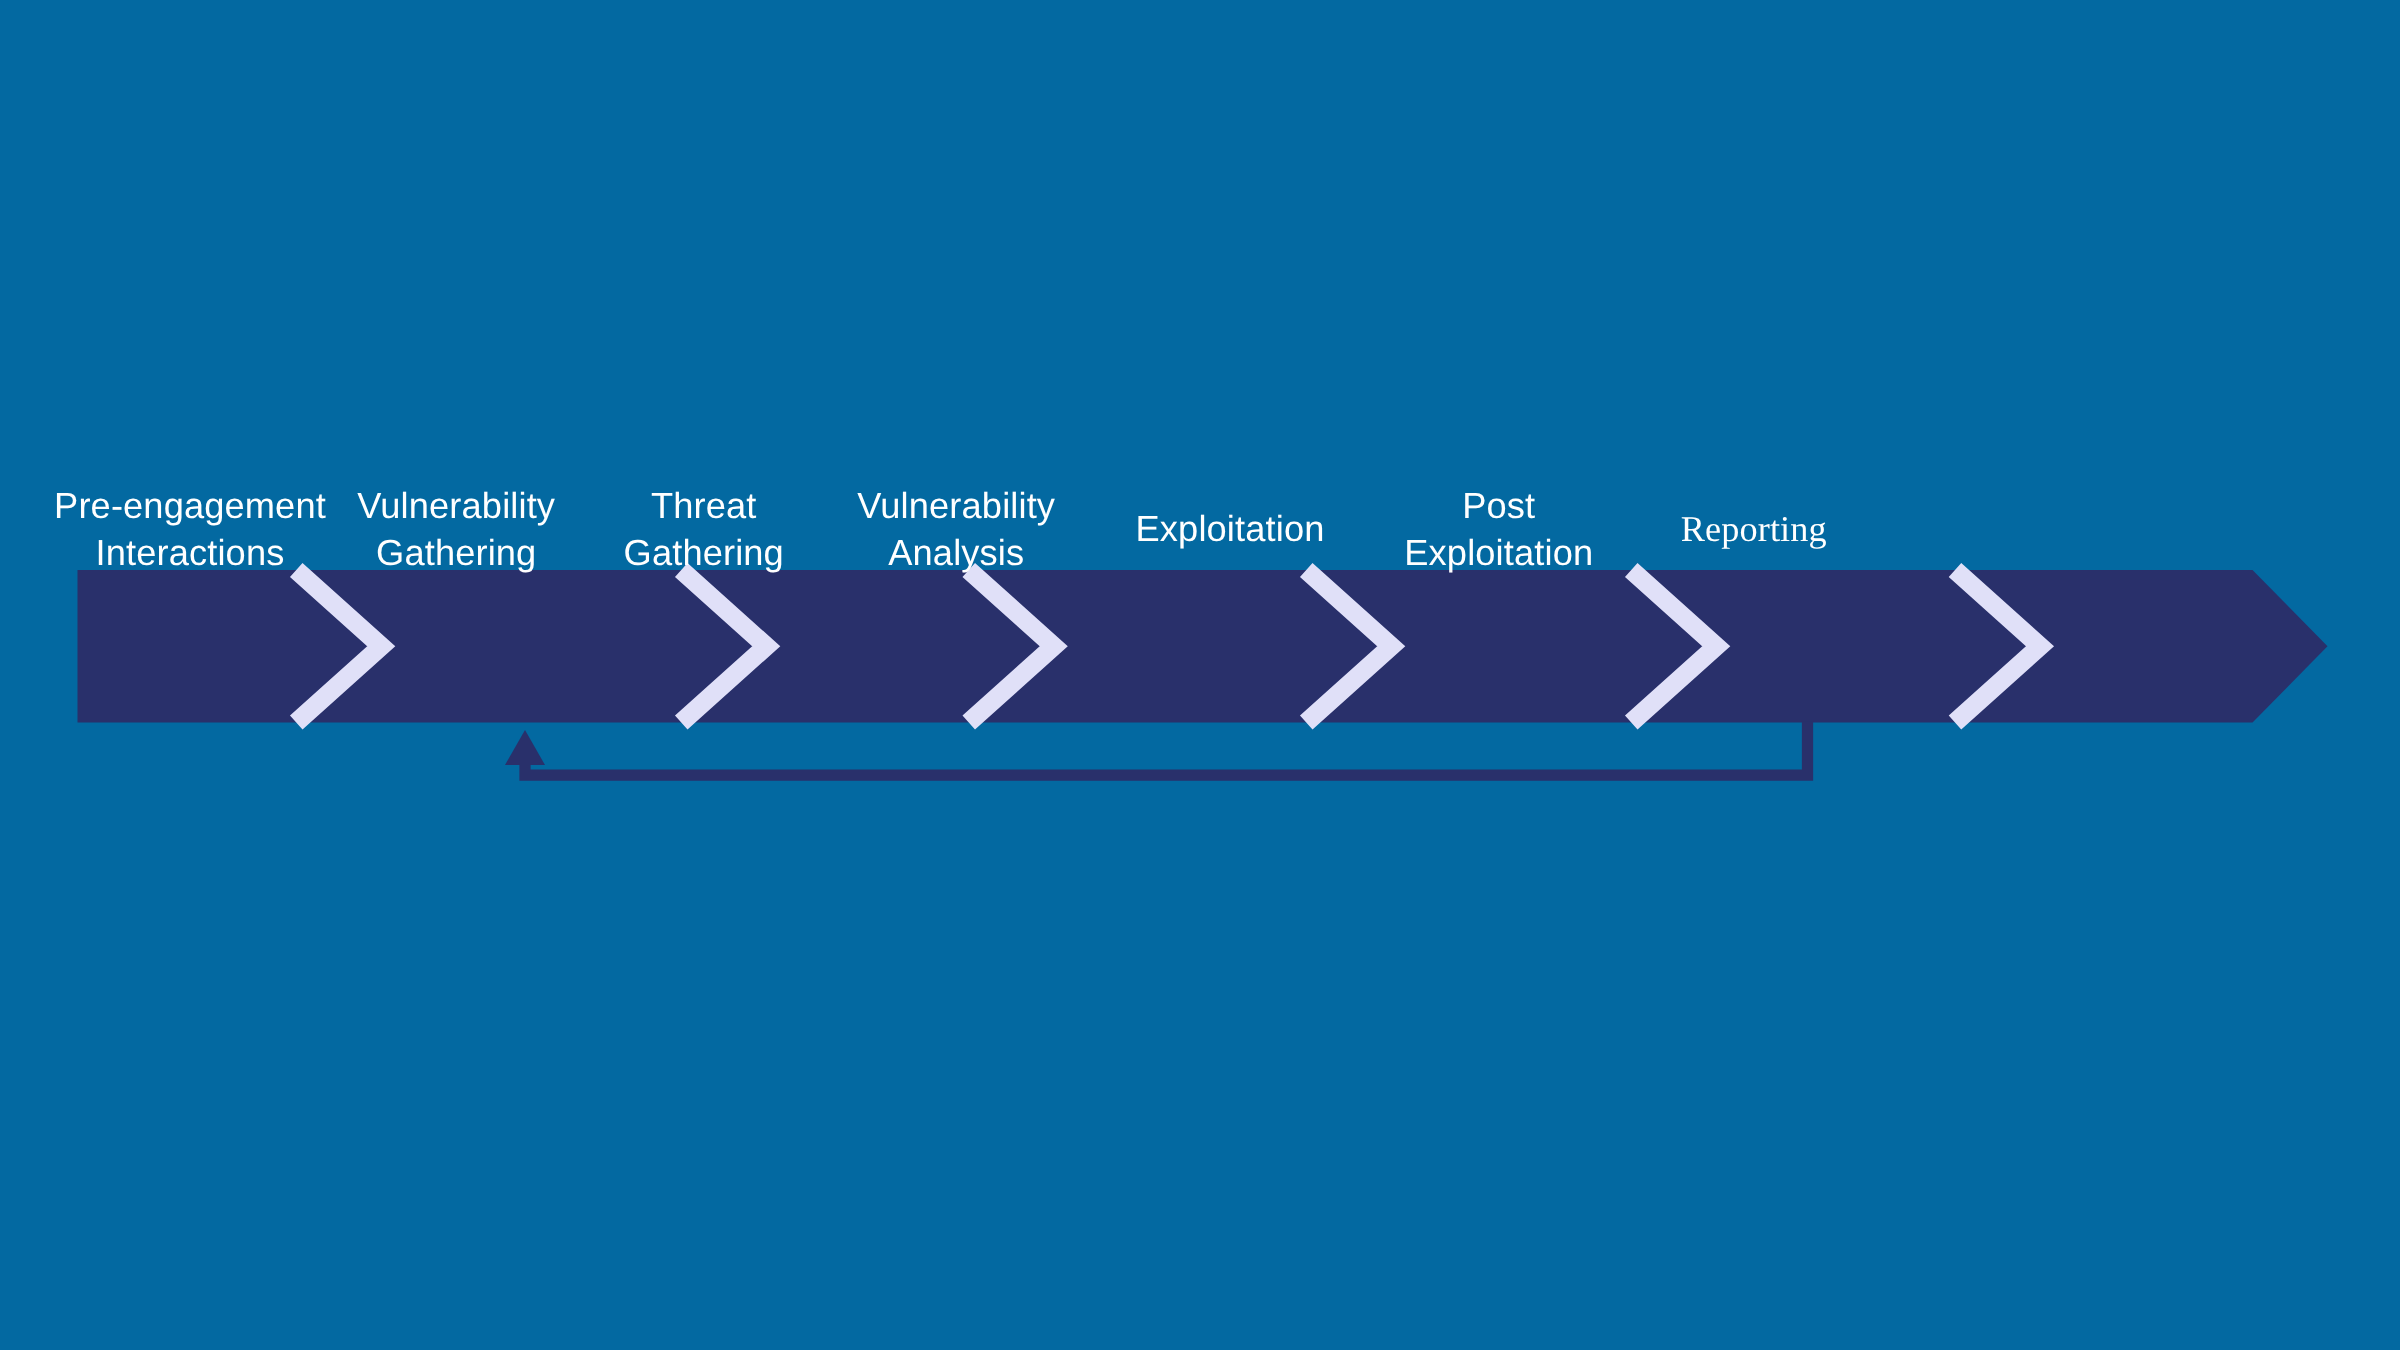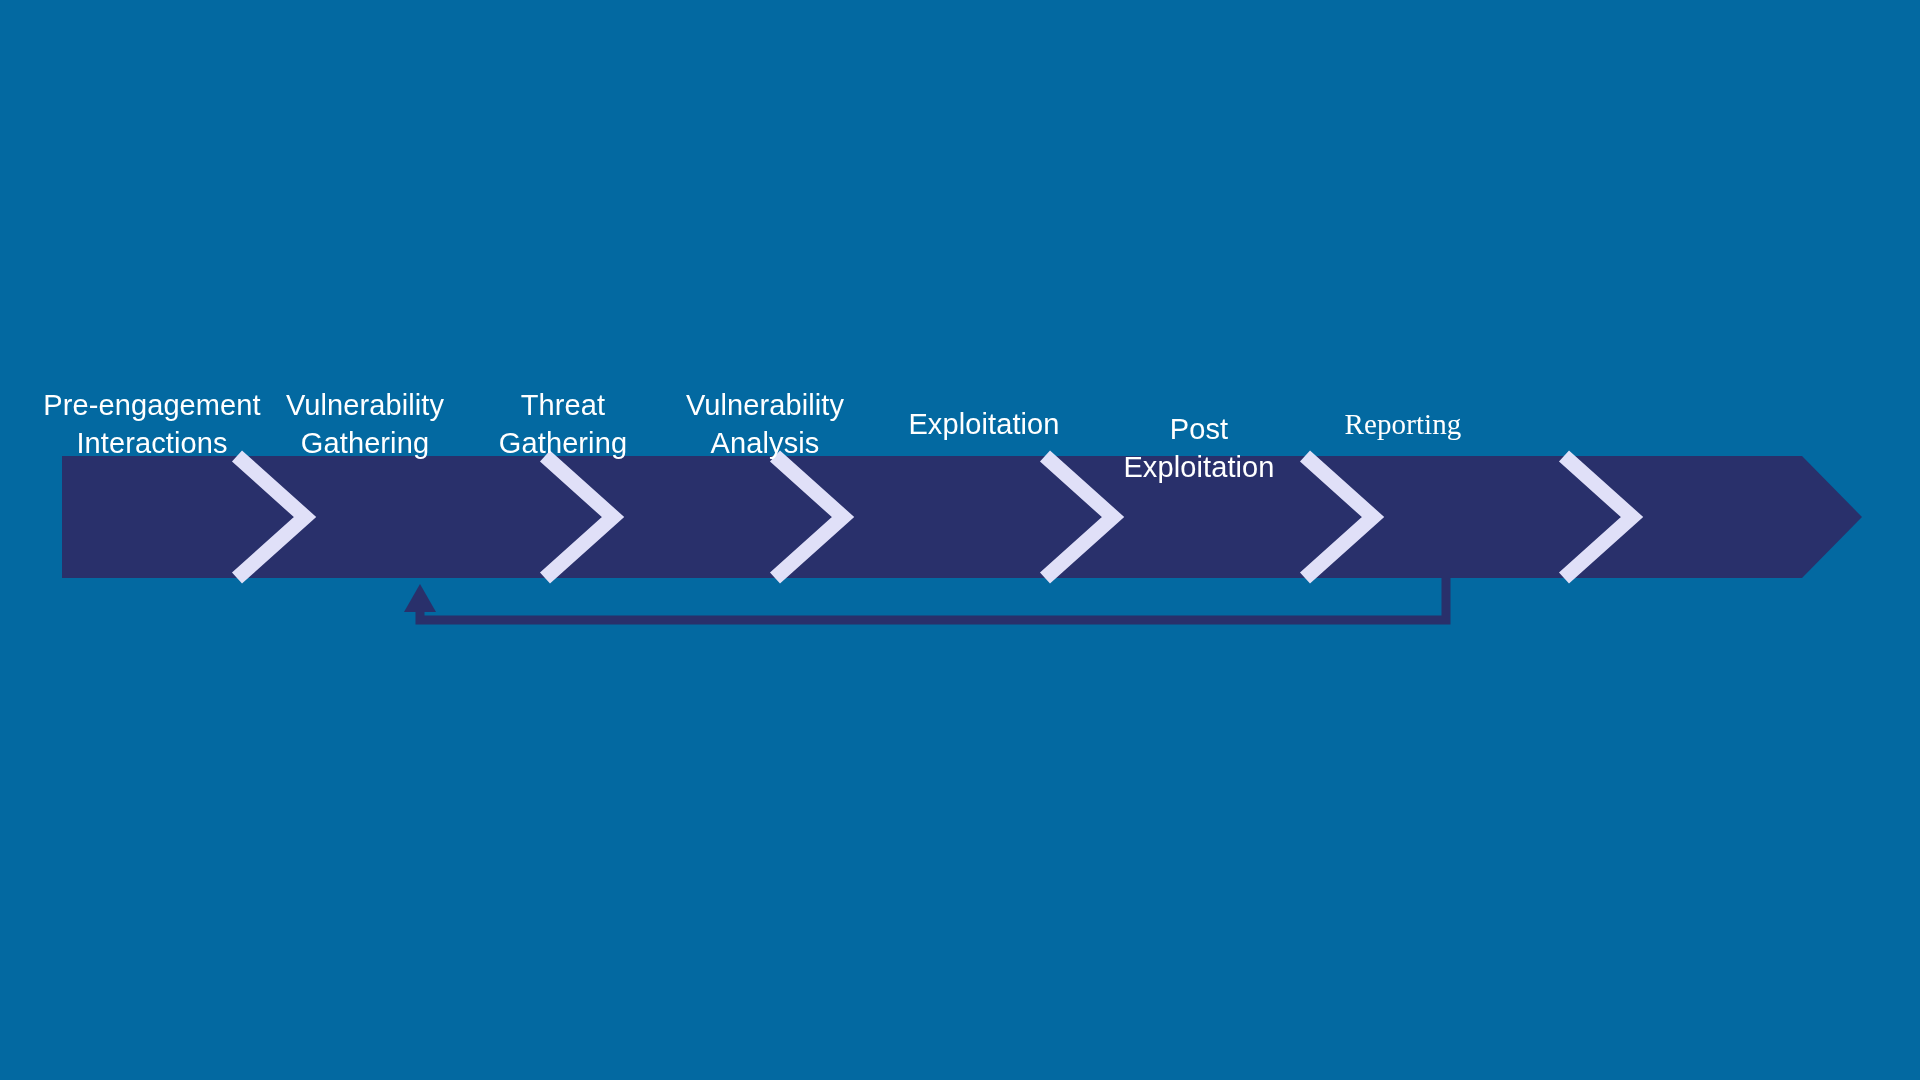--- a/index.html
+++ b/index.html
@@ -69,18 +69,18 @@
   <div id="labels-layer">
     <div class="stage-label" style="left:152px; top:424px;">Pre-engagement
 Interactions</div>
     <div class="stage-label" style="left:365px; top:424px;">Vulnerability
 Gathering</div>
     <div class="stage-label" style="left:563px; top:424px;">Threat
 Gathering</div>
     <div class="stage-label" style="left:765px; top:424px;">Vulnerability
 Analysis</div>
     <div class="stage-label" style="left:984px; top:424px;">Exploitation</div>
-    <div class="stage-label" style="left:1199px; top:448px;">Post
+    <div class="stage-label" style="left:1199px; top:424px;">Post
 Exploitation</div>
     <div class="stage-label" style="left:1403px; top:424px;font-family:Liberation Serif, serif;">Reporting</div>
   </div>
 
 </div>
 
 </body></html>

